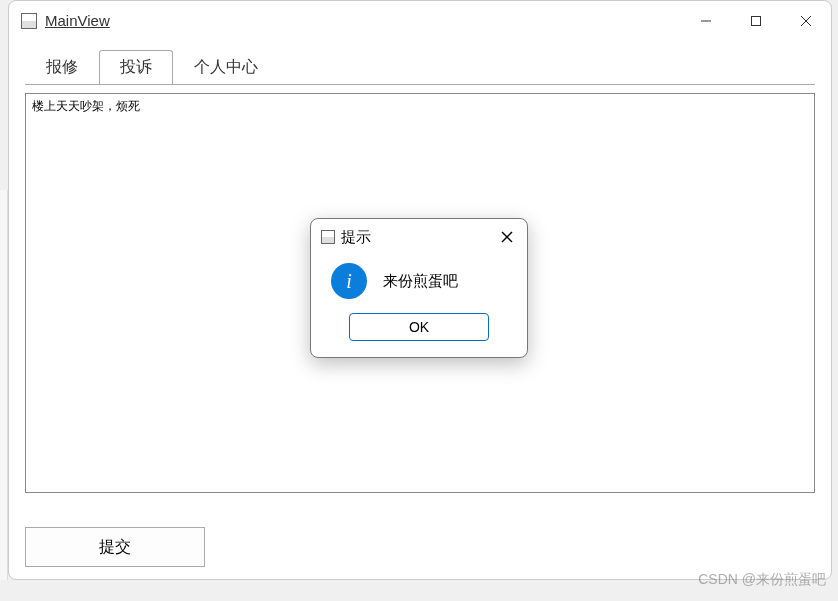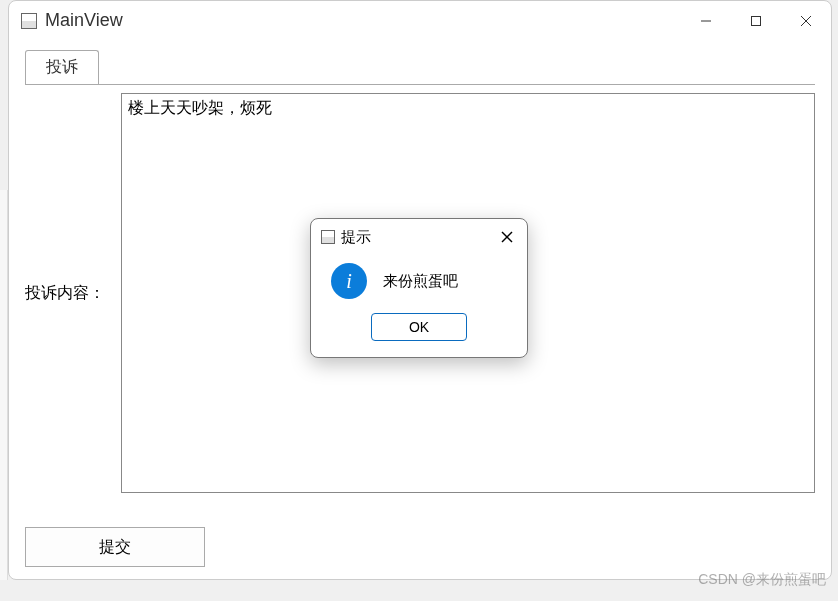--- a/index.html
+++ b/index.html
@@ -31,23 +31,24 @@
       border-bottom: 1px solid transparent;
     }
     .titlebar-icon {
       width: 16px;
       height: 16px;
       border: 1px solid #666;
       margin-right: 8px;
       background: linear-gradient(to bottom, #fff 50%, #e0e0e0 50%);
     }
     .titlebar-title {
-      font-size: 18px;
+      font-size: 15px;
       color: #333;
       flex: 1;
+      text-decoration: underline;
     }
     .win-controls {
       display: flex;
       height: 100%;
     }
     .win-btn {
       width: 50px;
       display: flex;
       align-items: center;
       justify-content: center;
@@ -97,21 +98,21 @@
       font-size: 16px;
       font-family: "SimSun", serif;
       color: #000;
       padding-top: 190px;
     }
     .textarea {
       flex: 1;
       height: 400px;
       border: 1px solid #888;
       padding: 4px 6px;
-      font-size: 16px;
+      font-size: 12px;
       font-family: "SimSun", serif;
       resize: none;
       outline: none;
       background: #fff;
     }
     .submit-row {
       display: flex;
       justify-content: flex-start;
       padding: 8px 0 0 0;
     }
@@ -184,21 +185,21 @@
     .dialog-msg {
       font-size: 15px;
       font-family: "SimSun", serif;
     }
     .dialog-actions {
       display: flex;
       justify-content: center;
       padding: 0 16px 16px 16px;
     }
     .ok-btn {
-      width: 96px;
+      width: 140px;
       height: 28px;
       border: 1.5px solid #0a6bbf;
       border-radius: 4px;
       background: #fff;
       font-size: 14px;
       cursor: pointer;
     }
     .watermark {
       position: absolute;
       right: 12px;
@@ -240,26 +241,27 @@
       <div class="win-btn">
         <svg viewBox="0 0 12 12">
             <line x1="1" y1="1" x2="11" y2="11" stroke="#333" stroke-width="1"></line>
             <line x1="11" y1="1" x2="1" y2="11" stroke="#333" stroke-width="1"></line>
           </svg>
       </div>
     </div>
   </div>
 
   <div class="tabs-row">
+    <div class="tab">报修</div>
     <div class="tab active">投诉</div>
+    <div class="tab">个人中心</div>
   </div>
 
   <div class="content">
     <div class="form-row">
-      <div class="form-label">投诉内容：</div>
       <textarea class="textarea" style="">楼上天天吵架，烦死</textarea>
     </div>
     <div class="submit-row">
       <button class="submit-btn">提交</button>
     </div>
   </div>
 </div>
 
 <div class="dialog">
   <div class="dialog-titlebar">

